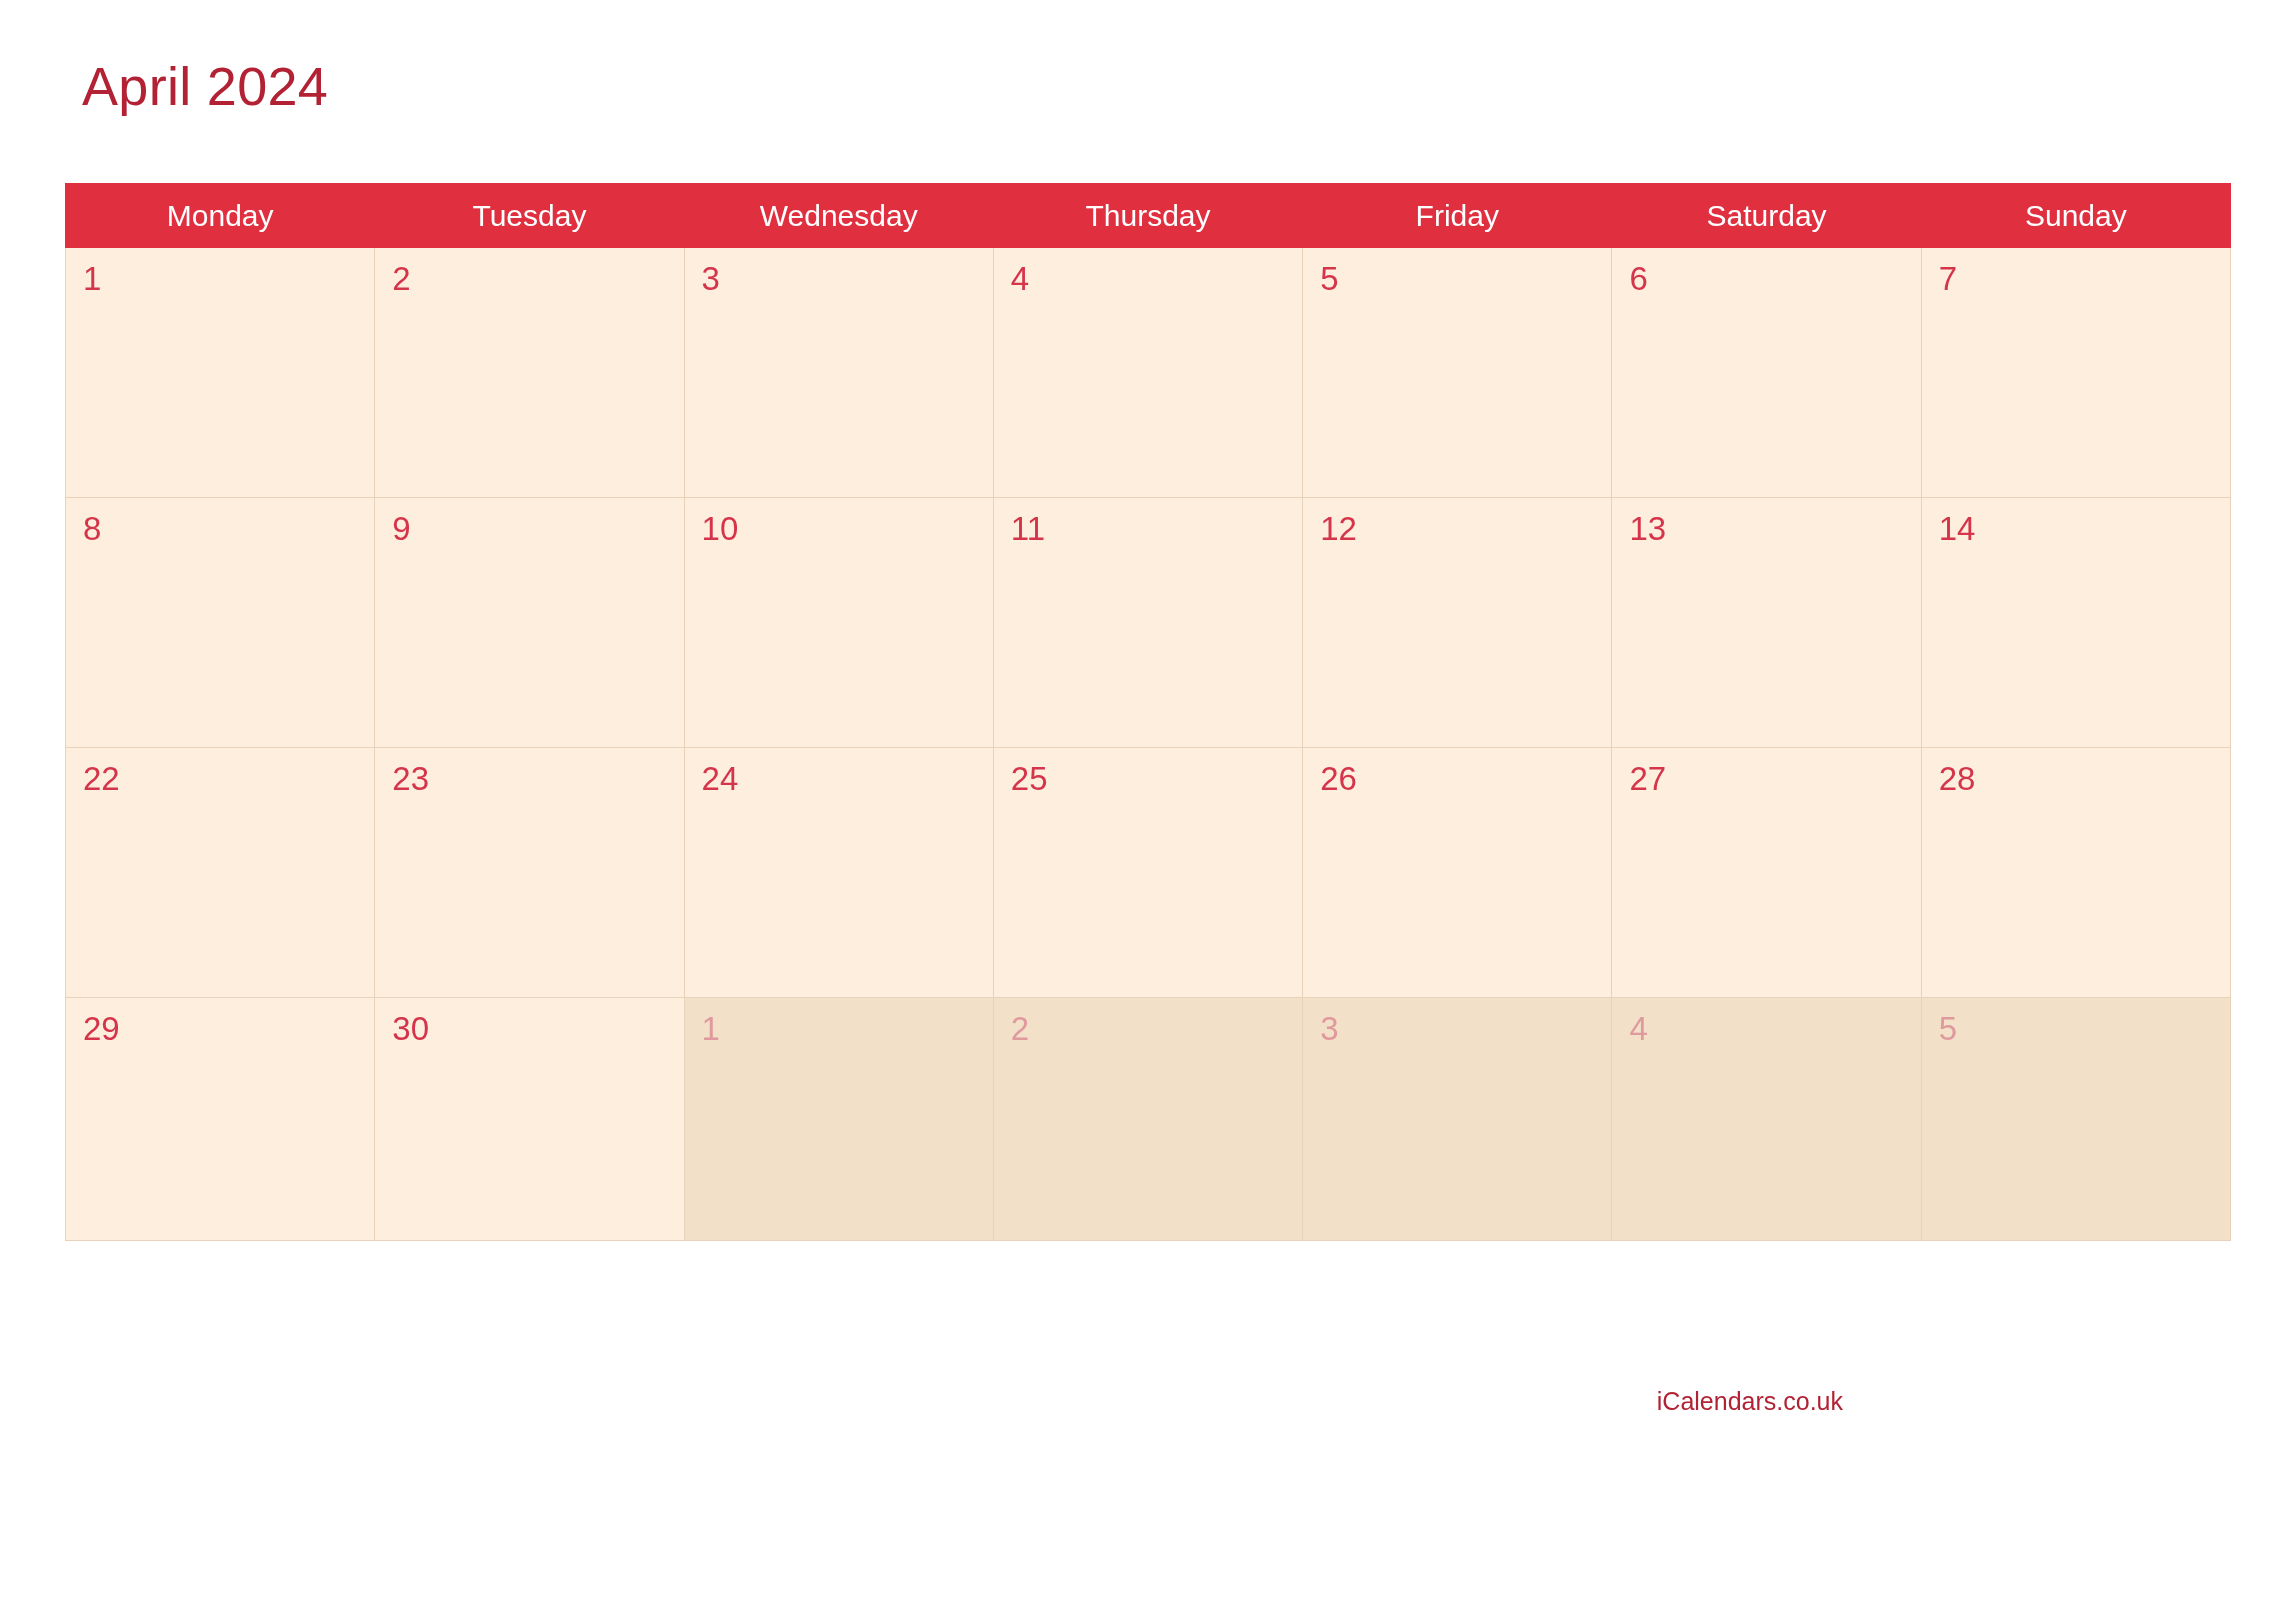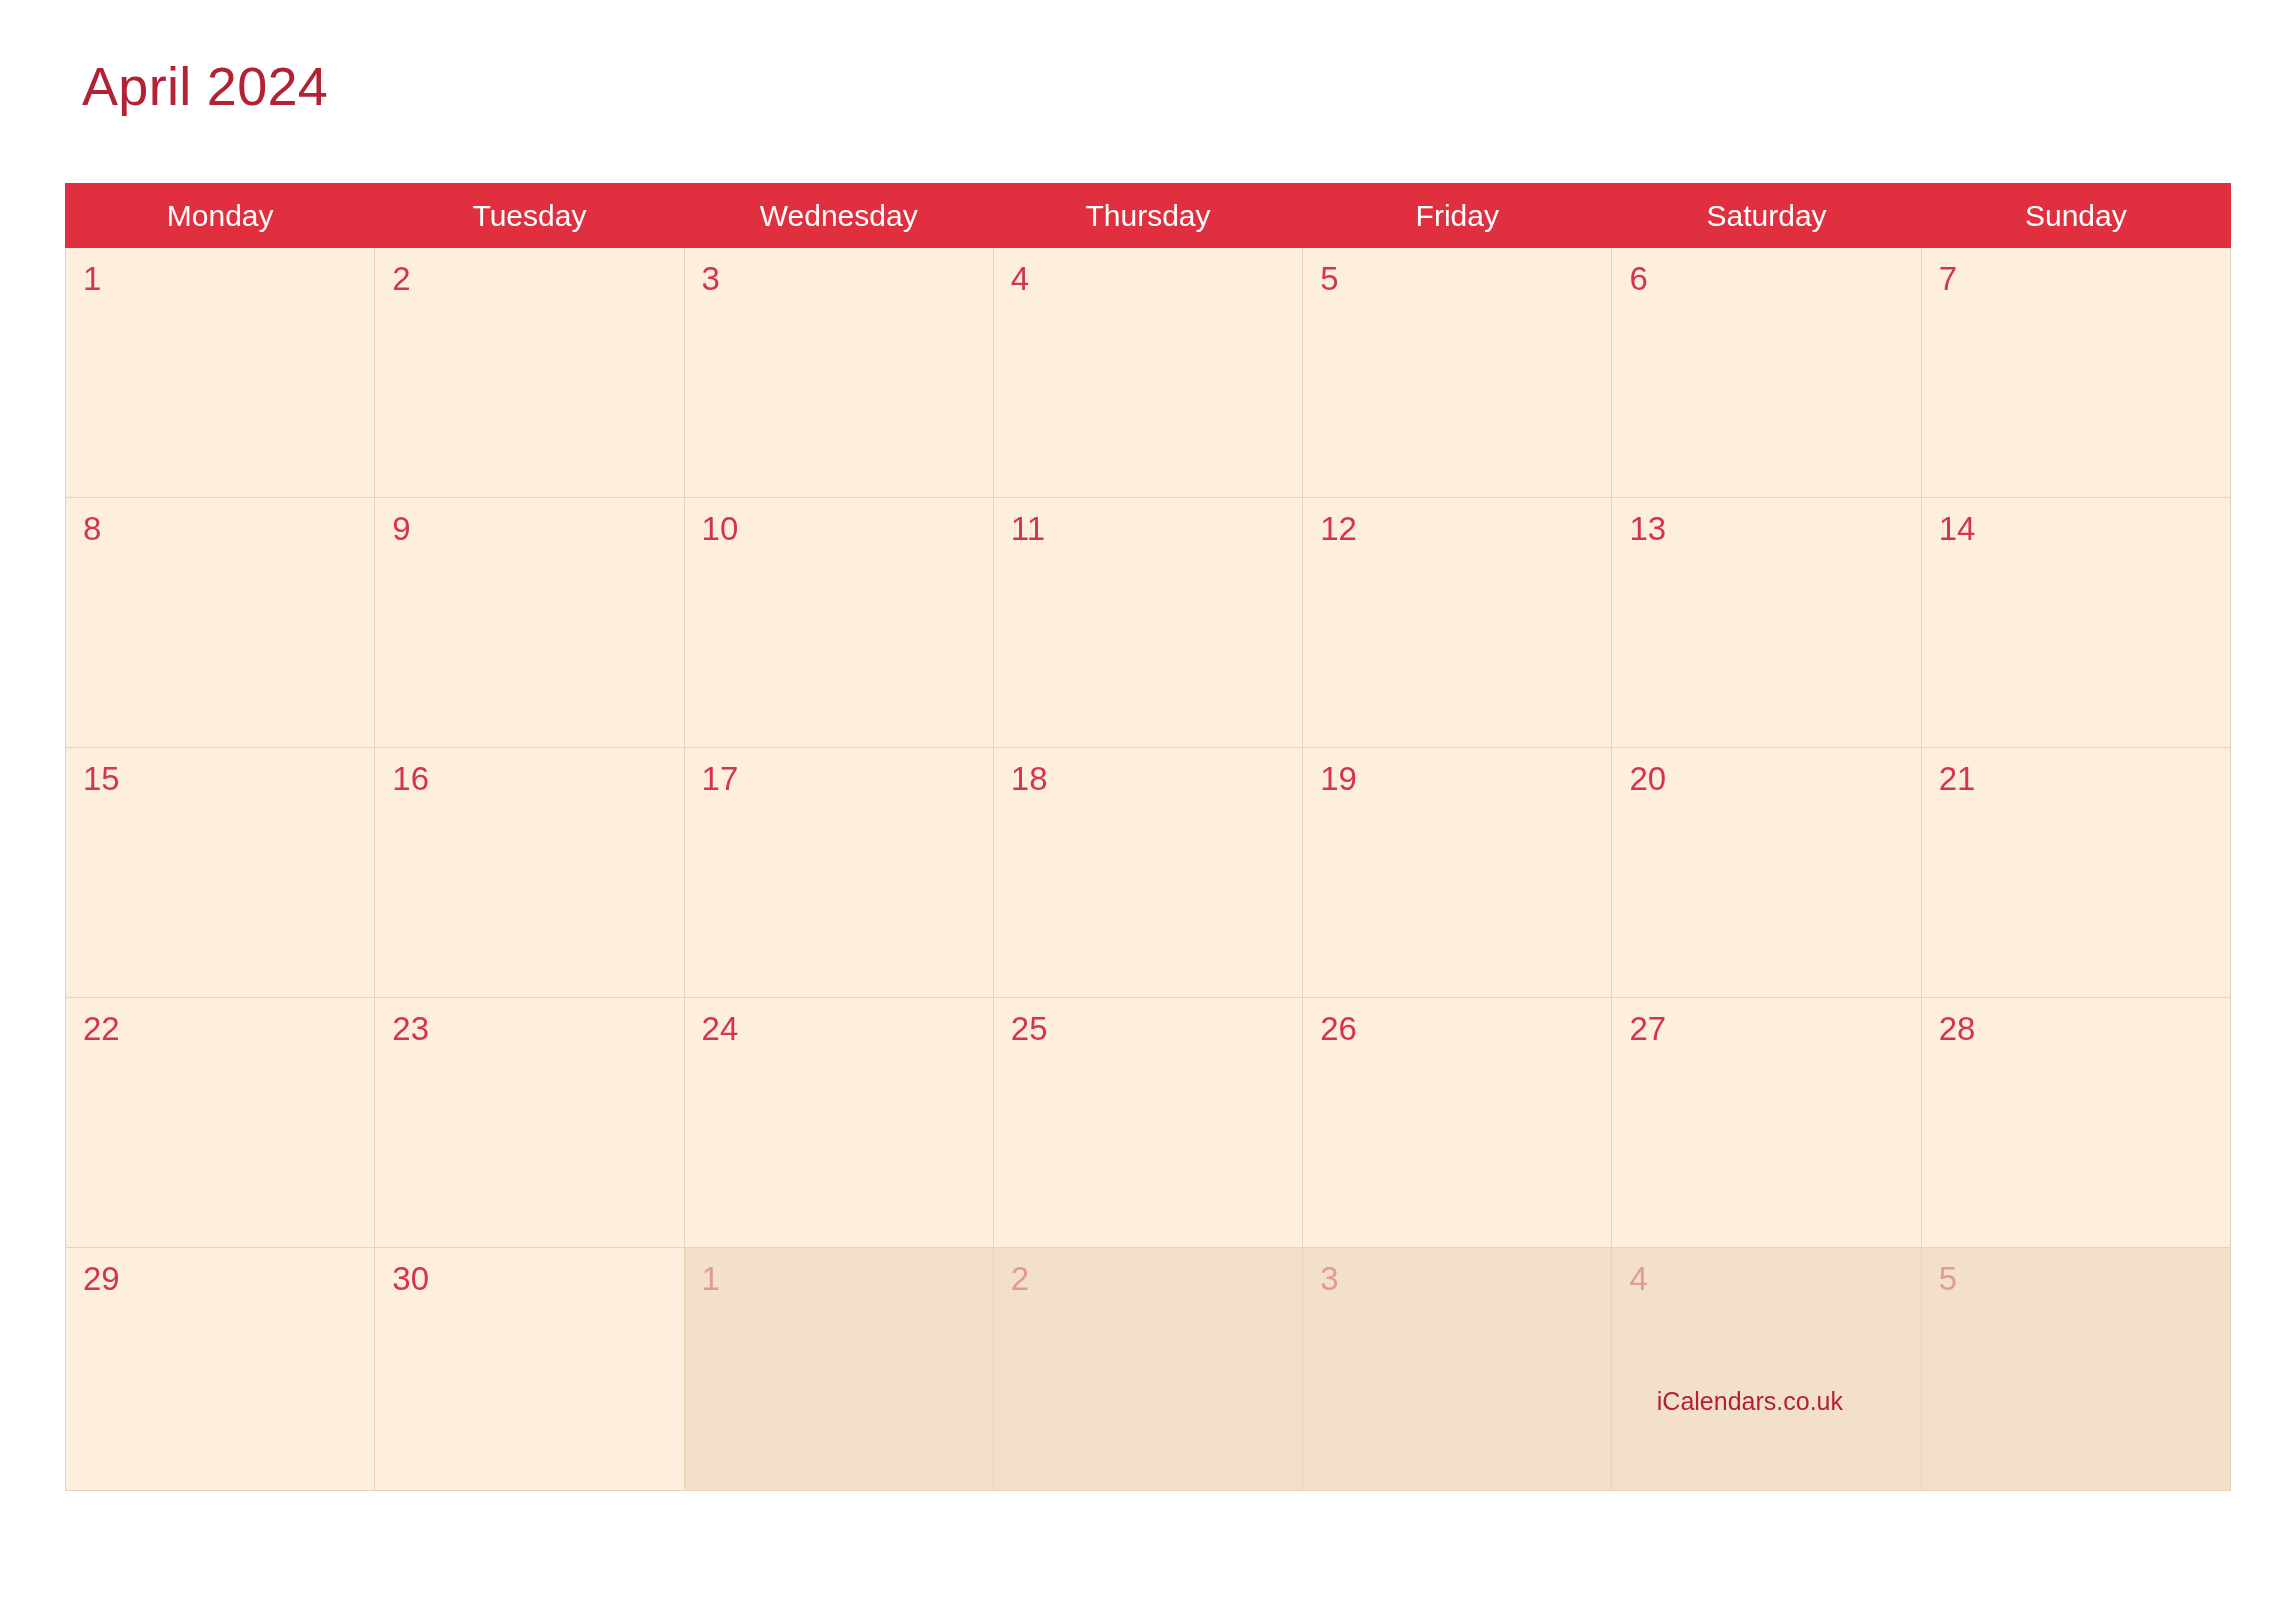--- a/index.html
+++ b/index.html
@@ -145,43 +145,20 @@
           </td>
         <td>
             <span class="daynum">13</span>
           </td>
         <td>
             <span class="daynum">14</span>
           </td>
       </tr>
       <tr>
         <td>
-            <span class="daynum">15</span>
-          </td>
-        <td>
-            <span class="daynum">16</span>
-          </td>
-        <td>
-            <span class="daynum">17</span>
-          </td>
-        <td>
-            <span class="daynum">18</span>
-          </td>
-        <td>
-            <span class="daynum">19</span>
-          </td>
-        <td>
-            <span class="daynum">20</span>
-          </td>
-        <td>
-            <span class="daynum">21</span>
-          </td>
-      </tr>
-      <tr>
-        <td>
             <span class="daynum">22</span>
           </td>
         <td>
             <span class="daynum">23</span>
           </td>
         <td>
             <span class="daynum">24</span>
           </td>
         <td>
             <span class="daynum">25</span>

